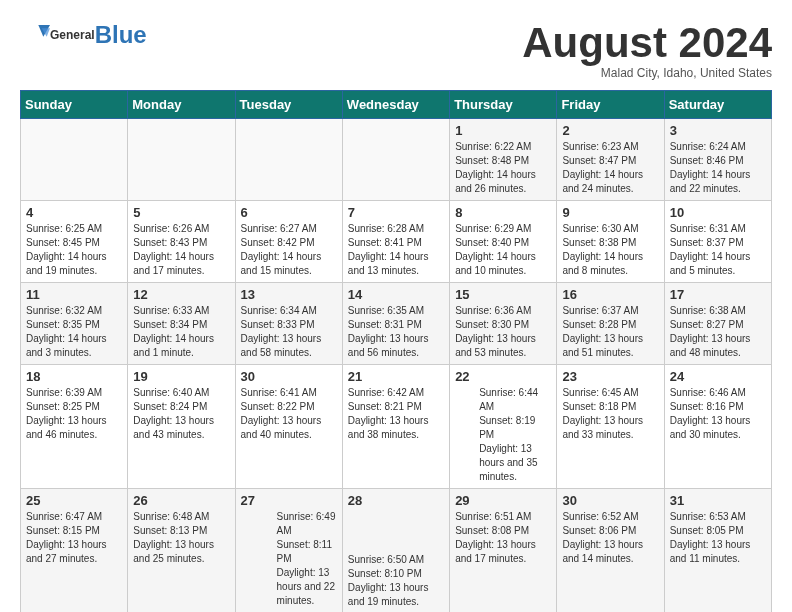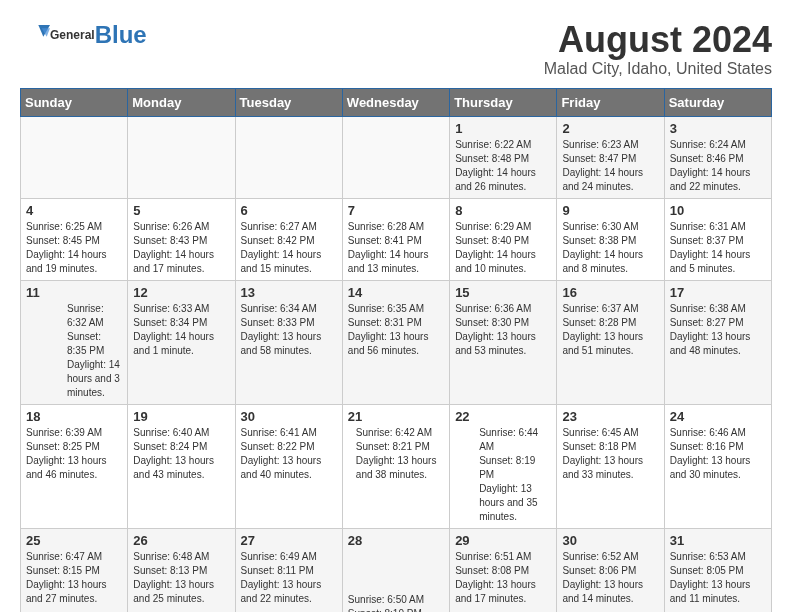--- a/index.html
+++ b/index.html
@@ -17,36 +17,36 @@
       margin-bottom: 10px;
     }
     .logo-icon {
       width: 30px;
       height: 30px;
     }
     .title-area {
       text-align: right;
     }
     .month-title {
-      font-size: 36px;
+      font-size: 42px;
       font-weight: bold;
       color: #333;
       line-height: 1.1;
     }
     .location-title {
-      font-size: 16px;
+      font-size: 12px;
       color: #555;
     }
     .calendar-table {
       width: 100%;
       border-collapse: collapse;
       border: 1px solid #ccc;
     }
     .calendar-table th {
-      background-color: #737373;
+      background-color: #0f766e;
       color: #fff;
       padding: 6px 4px;
       text-align: left;
       font-size: 13px;
       border: 1px solid #2a65a0;
     }
     .calendar-table td {
       vertical-align: top;
       padding: 4px 5px;
       border: 1px solid #ccc;
@@ -184,21 +184,21 @@
         <td>
           <span class="day-number">10</span>
           <div class="day-info" style="white-space: pre-line;">Sunrise: 6:31 AM
 Sunset: 8:37 PM
 Daylight: 14 hours and 5 minutes.</div>
         </td>
       </tr>
       <tr>
         <td>
           <span class="day-number">11</span>
-          <div class="day-info" style="white-space: pre-line; margin-left: 41px;">Sunrise: 6:32 AM
+          <div class="day-info" style="white-space: pre-line;">Sunrise: 6:32 AM
 Sunset: 8:35 PM
 Daylight: 14 hours and 3 minutes.</div>
         </td>
         <td>
           <span class="day-number">12</span>
           <div class="day-info" style="white-space: pre-line;">Sunrise: 6:33 AM
 Sunset: 8:34 PM
 Daylight: 14 hours and 1 minute.</div>
         </td>
         <td>
@@ -246,21 +246,21 @@
 Daylight: 13 hours and 43 minutes.</div>
         </td>
         <td>
           <span class="day-number">30</span>
           <div class="day-info" style="white-space: pre-line;">Sunrise: 6:41 AM
 Sunset: 8:22 PM
 Daylight: 13 hours and 40 minutes.</div>
         </td>
         <td>
           <span class="day-number">21</span>
-          <div class="day-info" style="white-space: pre-line; margin-left: 8px;">Sunrise: 6:42 AM
+          <div class="day-info" style="white-space: pre-line;">Sunrise: 6:42 AM
 Sunset: 8:21 PM
 Daylight: 13 hours and 38 minutes.</div>
         </td>
         <td>
           <span class="day-number">22</span>
           <div class="day-info" style="white-space: pre-line; margin-left: 24px;">Sunrise: 6:44 AM
 Sunset: 8:19 PM
 Daylight: 13 hours and 35 minutes.</div>
         </td>
         <td>
@@ -284,21 +284,21 @@
 Daylight: 13 hours and 27 minutes.</div>
         </td>
         <td>
           <span class="day-number">26</span>
           <div class="day-info" style="white-space: pre-line;">Sunrise: 6:48 AM
 Sunset: 8:13 PM
 Daylight: 13 hours and 25 minutes.</div>
         </td>
         <td>
           <span class="day-number">27</span>
-          <div class="day-info" style="white-space: pre-line;">Sunrise: 6:49 AM
+          <div class="day-info" style="white-space: pre-line; margin-left: 36px;">Sunrise: 6:49 AM
 Sunset: 8:11 PM
 Daylight: 13 hours and 22 minutes.</div>
         </td>
         <td>
           <span class="day-number">28</span>
           <div class="day-info" style="white-space: pre-line; margin-top: 45px;">Sunrise: 6:50 AM
 Sunset: 8:10 PM
 Daylight: 13 hours and 19 minutes.</div>
         </td>
         <td>

